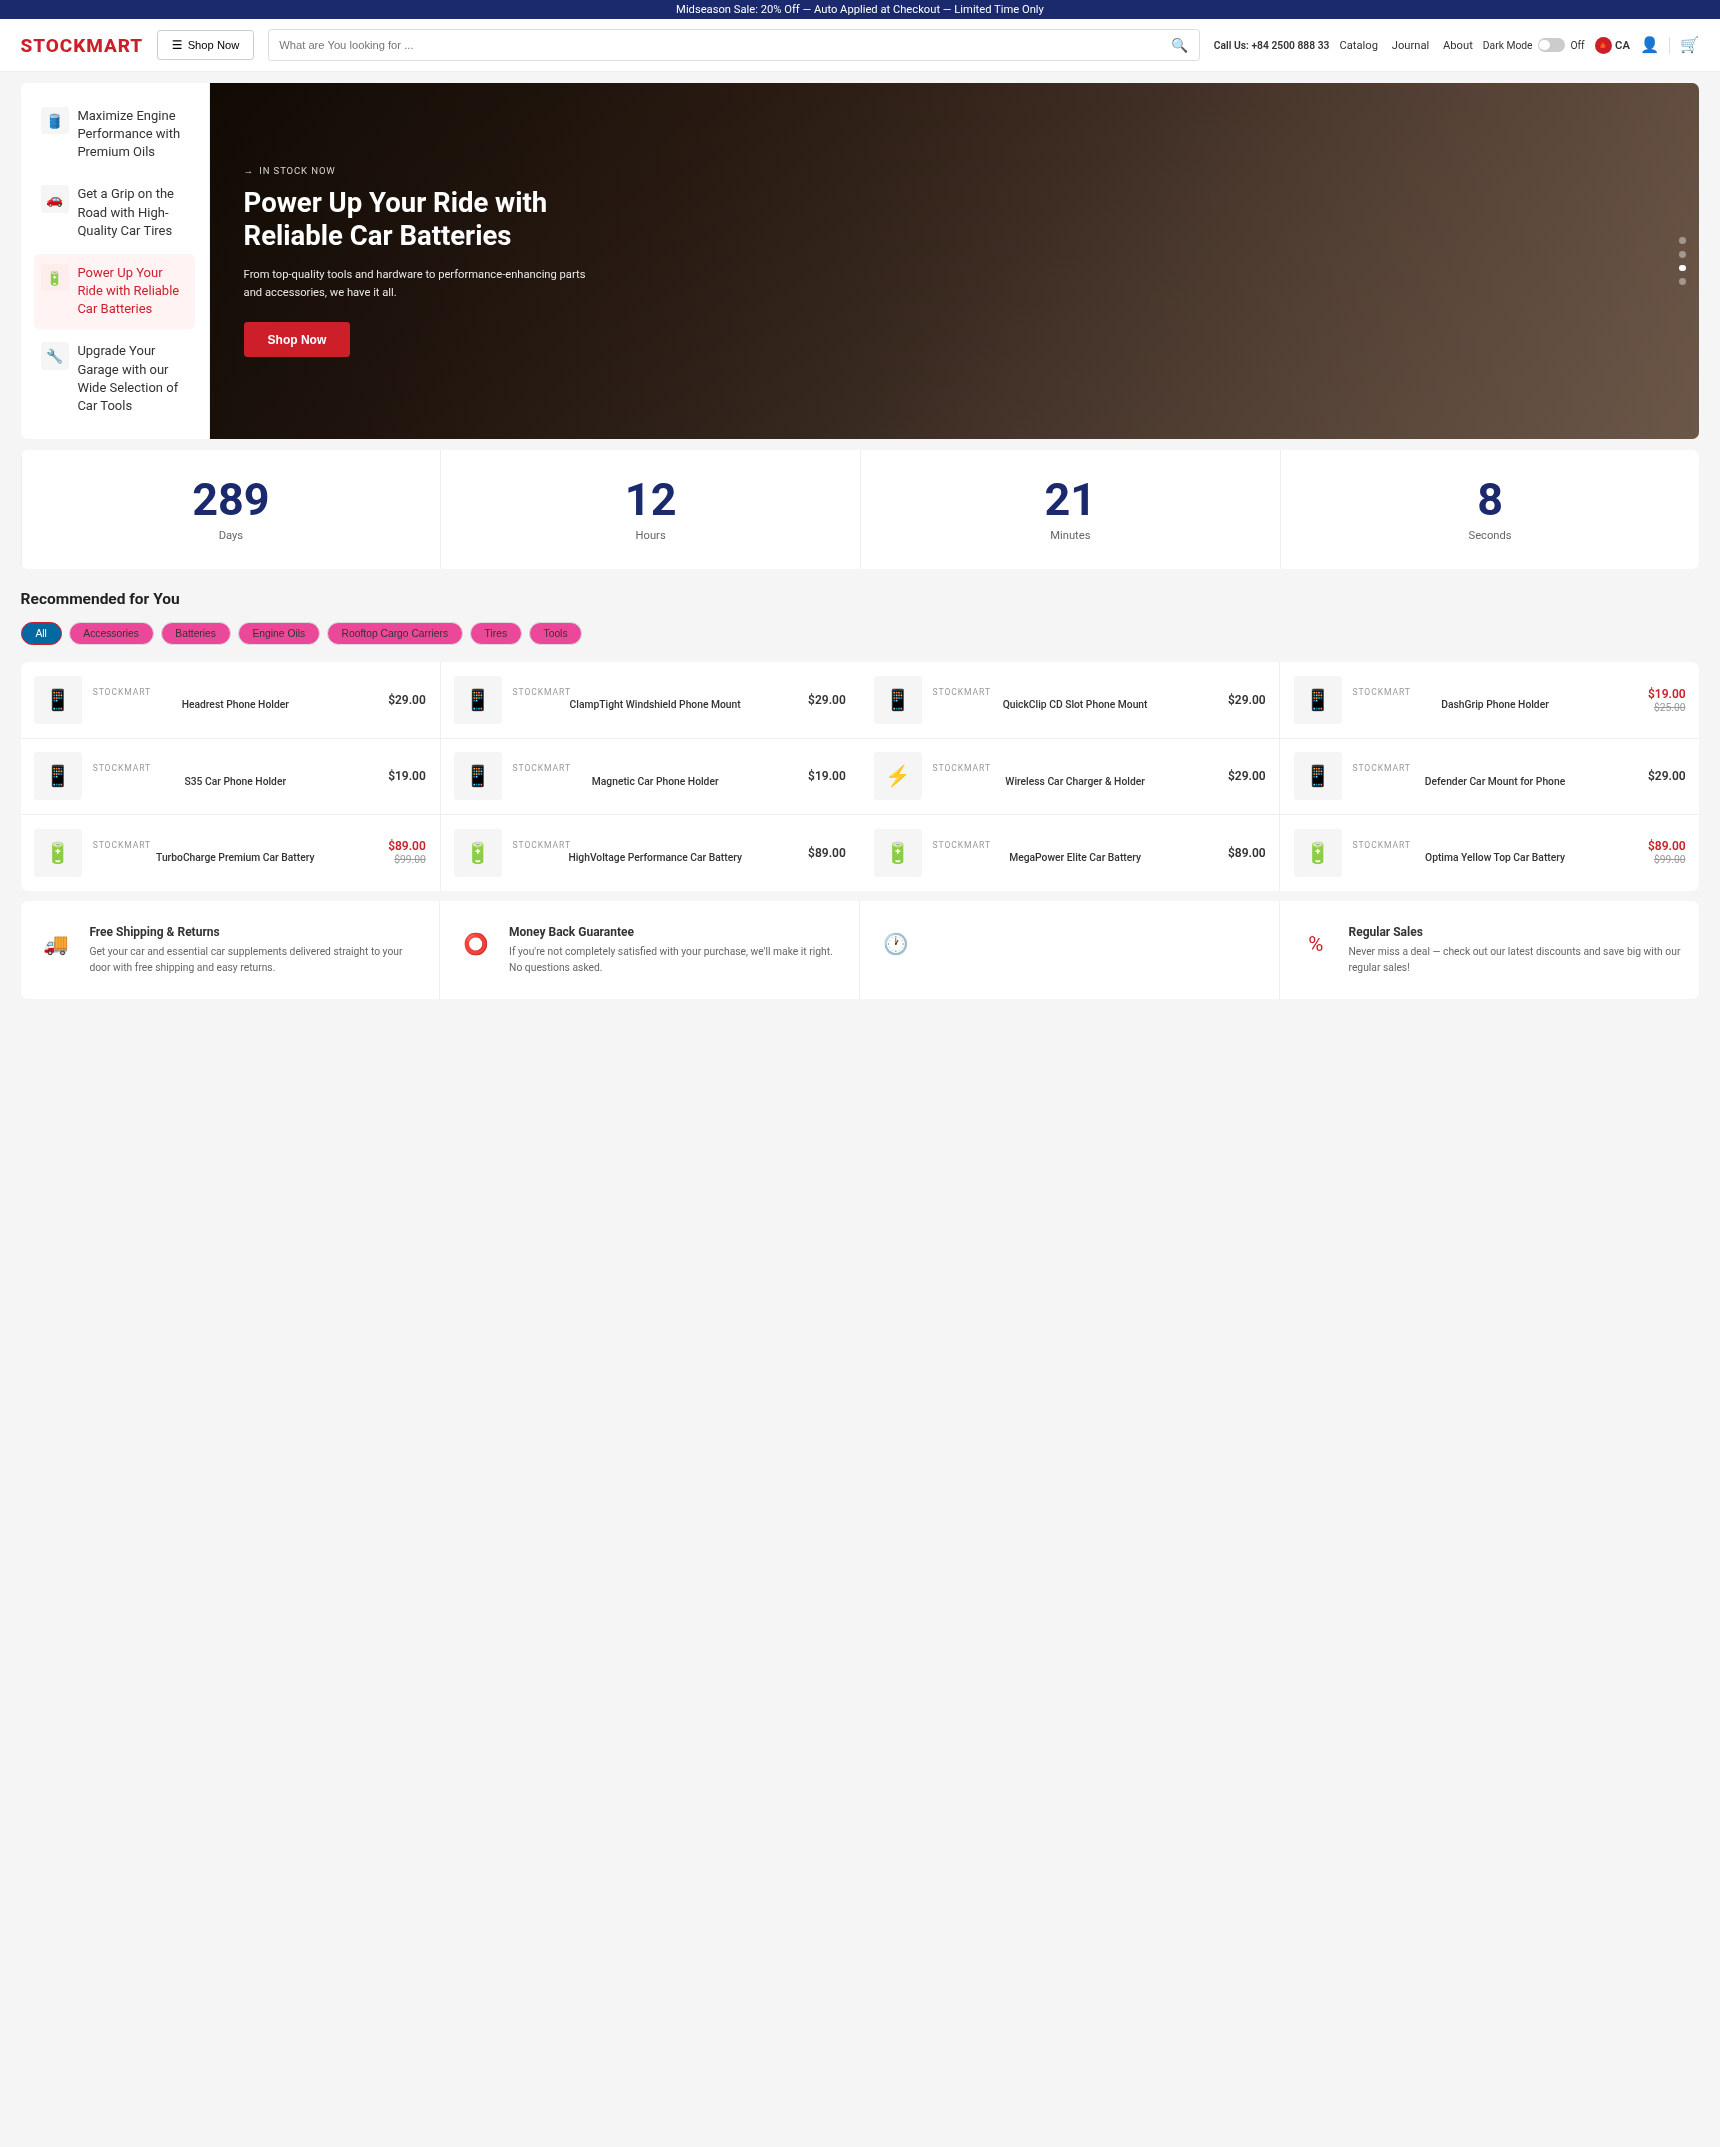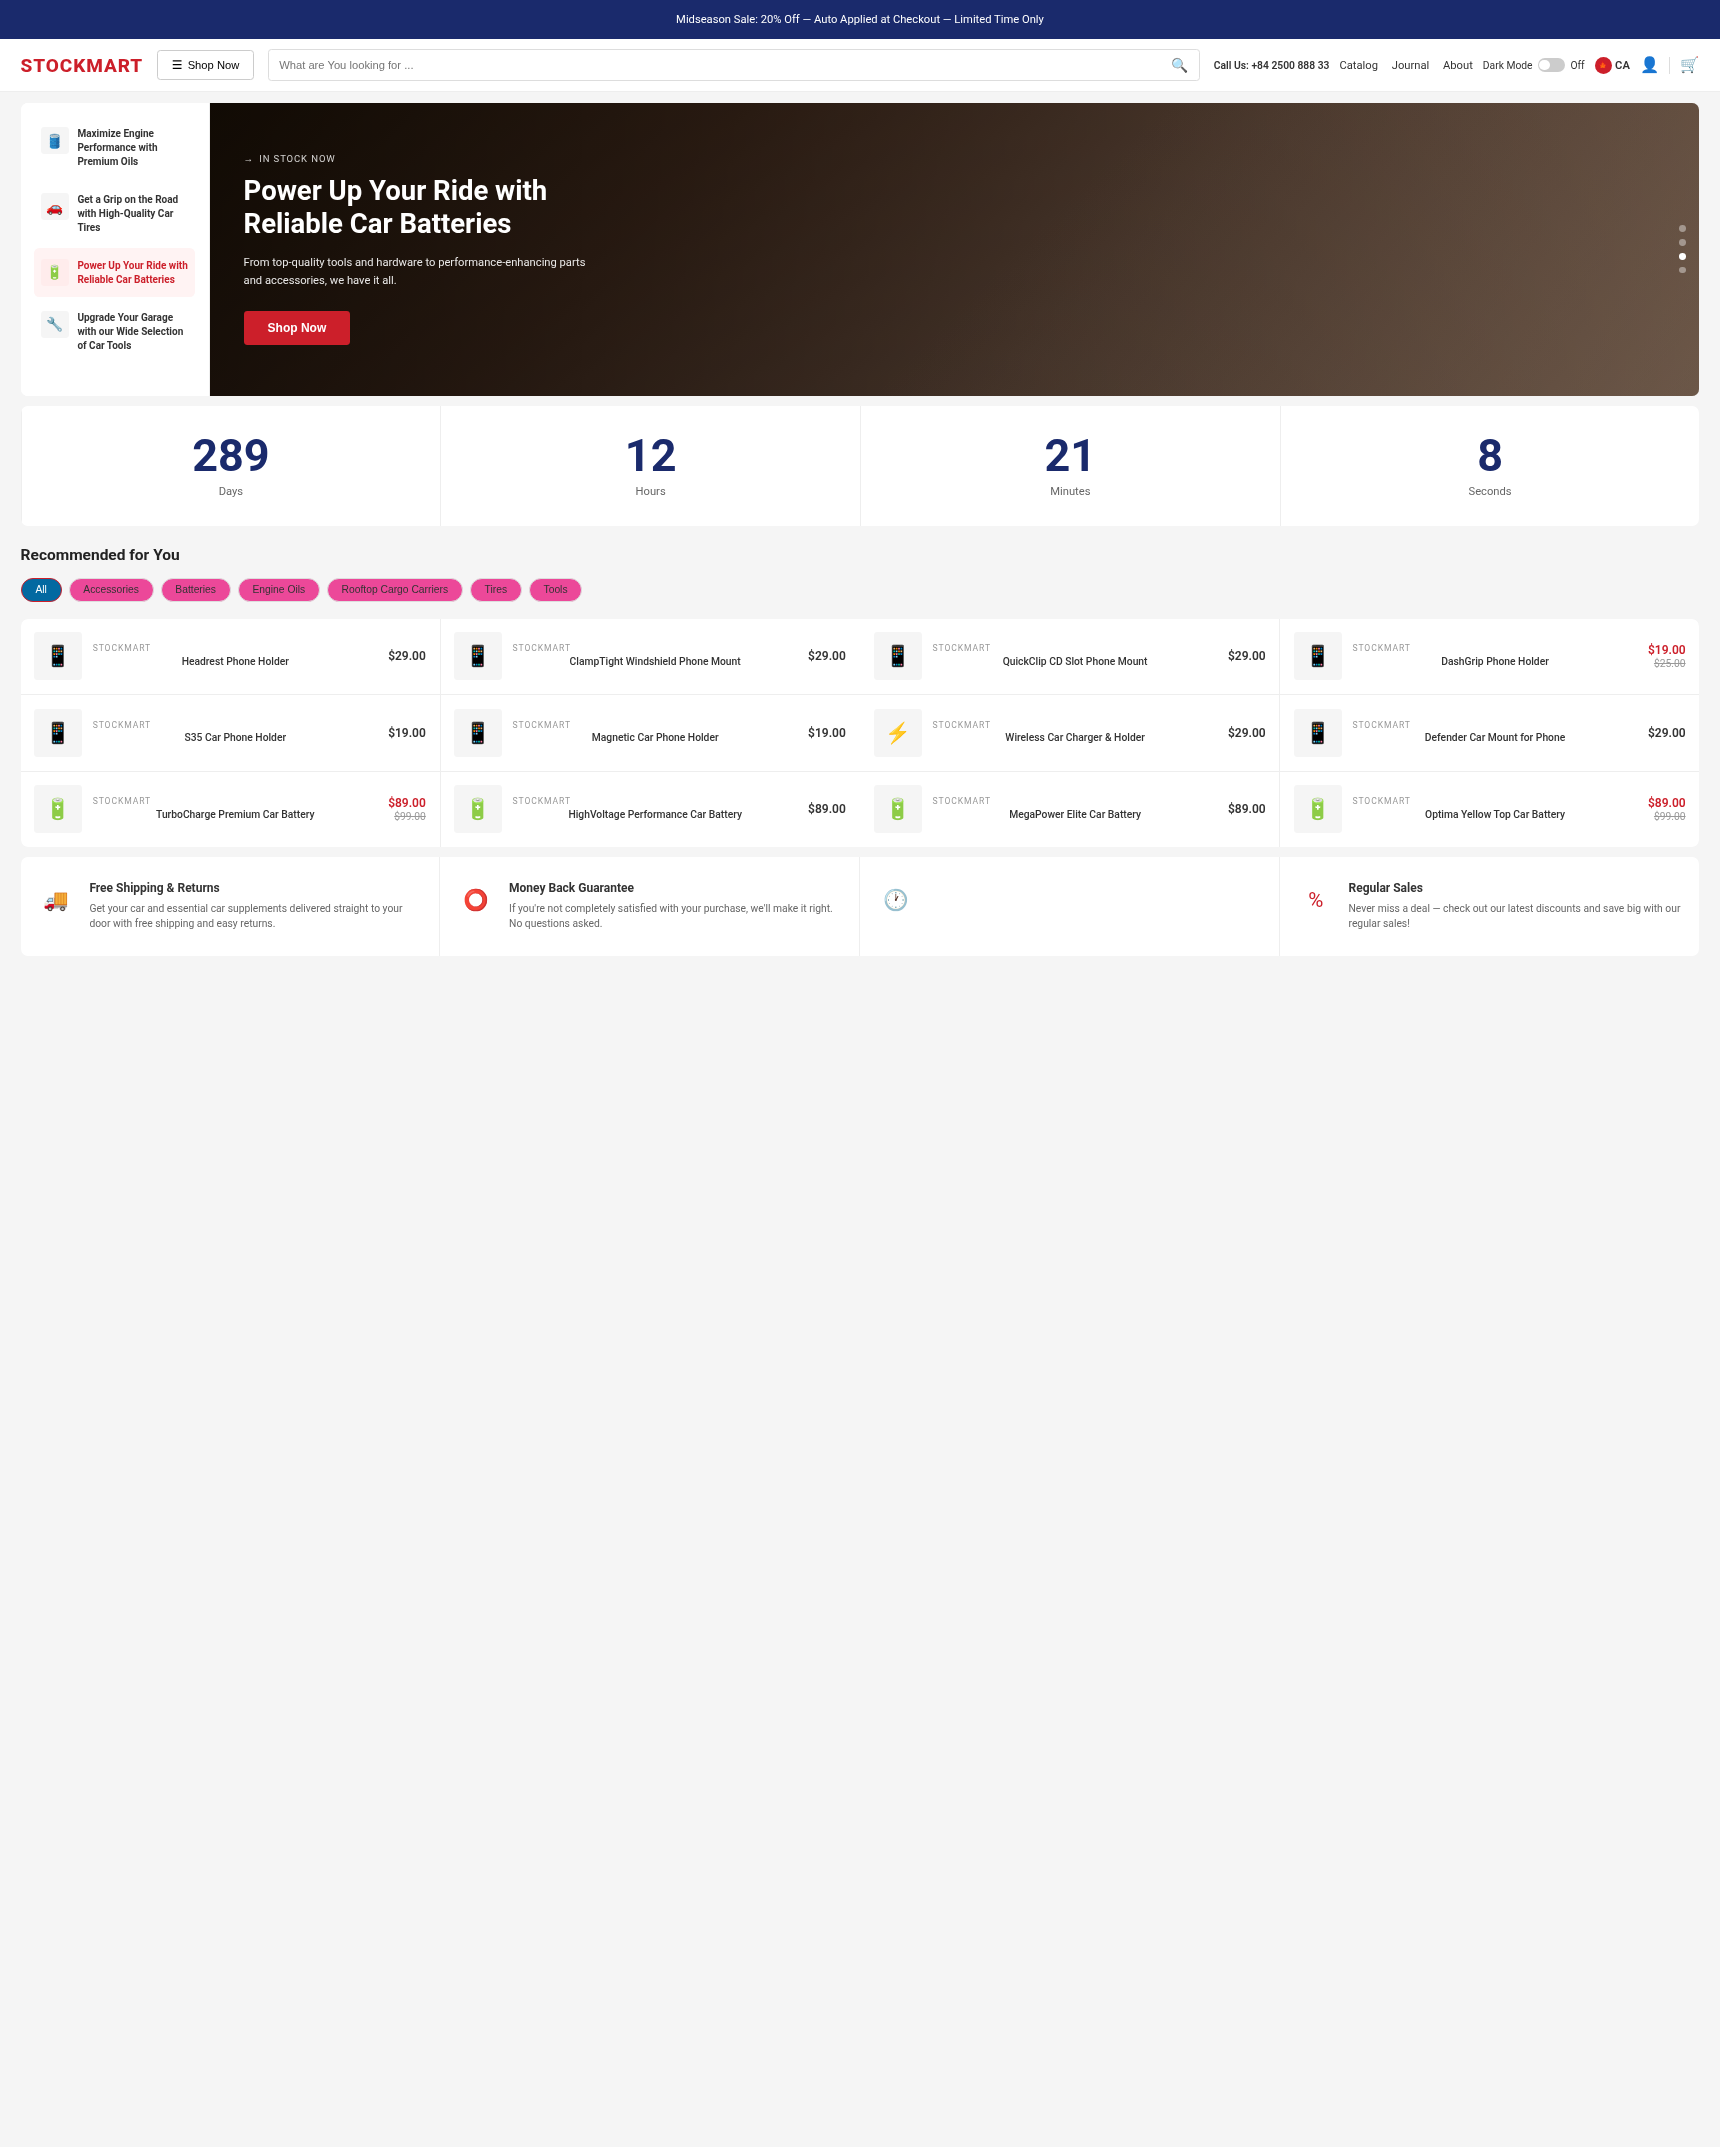--- a/index.html
+++ b/index.html
@@ -1,19 +1,19 @@
 <!DOCTYPE html>
 <html style="font-size:13.8px"><head>
   <meta charset="utf-8">
   <style>
     * { box-sizing: border-box; margin: 0; padding: 0; }
     body { font-family: -apple-system, BlinkMacSystemFont, 'Segoe UI', Roboto, sans-serif; background: #f5f5f5; color: #333; font-size: 12px; }
 
     
-    .top-banner { background: #1a2a6c; color: #fff; text-align: center; padding: 13px; font-size: 11.2px; }
+    .top-banner { background: #1a2a6c; color: #fff; text-align: center; padding: 3px; font-size: 11.2px; }
 
     
     .header { background: #fff; display: flex; align-items: center; padding: 10.3px 20.6px; gap: 13.8px; border-bottom: 0.9px solid #eee; position: sticky; top: 0; z-index: 100; }
     .logo { color: #cc1f2a; font-weight: 800; font-size: 19px; letter-spacing: 0.9px; white-space: nowrap; }
     .shop-now-btn { display: flex; align-items: center; gap: 5.2px; border: 1.3px solid #ccc; padding: 6.9px 13.8px; border-radius: 3.4px; cursor: pointer; white-space: nowrap; font-size: 11.2px; background: #fff; }
     .hamburger-icon { font-size: 12px; }
     .search-bar { flex: 1; display: flex; align-items: center; border: 0.9px solid #ddd; border-radius: 3.4px; padding: 6.9px 10.3px; gap: 6.9px; background: #fff; }
     .search-bar input { border: none; outline: none; flex: 1; font-size: 11.2px; color: #666; }
     .search-icon { color: #cc1f2a; font-size: 13.8px; }
     .header-right { display: flex; align-items: center; gap: 10px; white-space: nowrap; }
@@ -29,21 +29,21 @@
     .user-icon, .cart-icon { font-size: 15.5px; cursor: pointer; color: #333; }
     .divider-v { width: 0.9px; height: 17px; background: #ddd; }
 
     
     .hero-section { background: #fff; display: flex; min-height: 293px; margin: 10.3px 20.6px; border-radius: 6.9px; overflow: hidden; }
     .hero-sidebar { width: 189px; flex-shrink: 0; padding: 13.8px; border-right: 0.9px solid #eee; background: #fff; display: flex; flex-direction: column; gap: 3.4px; }
     .sidebar-item { display: flex; align-items: flex-start; gap: 8.6px; padding: 10.3px 6.9px; border-radius: 5.2px; cursor: pointer; transition: background 0.2s; }
     .sidebar-item.active { background: #fff3f3; }
     .sidebar-icon { width: 27.5px; height: 27.5px; background: #f5f5f5; border-radius: 3.4px; flex-shrink: 0; display: flex; align-items: center; justify-content: center; font-size: 13.8px; }
     .sidebar-icon.red { background: #ffecec; }
-    .sidebar-text { font-size: 10px; font-weight: 700; line-height: 1.4; color: #333; }
+    .sidebar-text { font-size: 13px; font-weight: 400; line-height: 1.4; color: #333; }
     .sidebar-text.active { color: #cc1f2a; }
     .hero-main { flex: 1; position: relative; background: linear-gradient(135deg, #2a1a0a 0%, #4a3020 30%, #6a5040 60%, #8a7060 100%); display: flex; align-items: center; overflow: hidden; }
     .hero-overlay { position: absolute; inset: 0; background: linear-gradient(to right, rgba(0,0,0,0.6) 0%, rgba(0,0,0,0.2) 100%); }
     .hero-silhouette { position: absolute; right: 0; bottom: 0; width: 60%; height: 100%; background: linear-gradient(135deg, transparent 30%, rgba(100,80,60,0.3)); display: flex; align-items: flex-end; justify-content: flex-end; }
     .hero-content { position: relative; z-index: 2; padding: 34px; color: #fff; max-width: 413px; }
     .in-stock-badge { font-size: 9.5px; color: #fff; opacity: 0.8; margin-bottom: 10.3px; letter-spacing: 0.9px; display: flex; align-items: center; gap: 5.2px; }
     .in-stock-badge::before { content: '→'; }
     .hero-title { font-size: 27.5px; font-weight: 700; line-height: 1.2; margin-bottom: 13.8px; }
     .hero-desc { font-size: 11.2px; line-height: 1.6; opacity: 0.9; margin-bottom: 20.6px; }
     .hero-cta { background: #cc1f2a; color: #fff; border: none; padding: 10.3px 24px; border-radius: 3.4px; font-size: 12px; font-weight: 600; cursor: pointer; }

